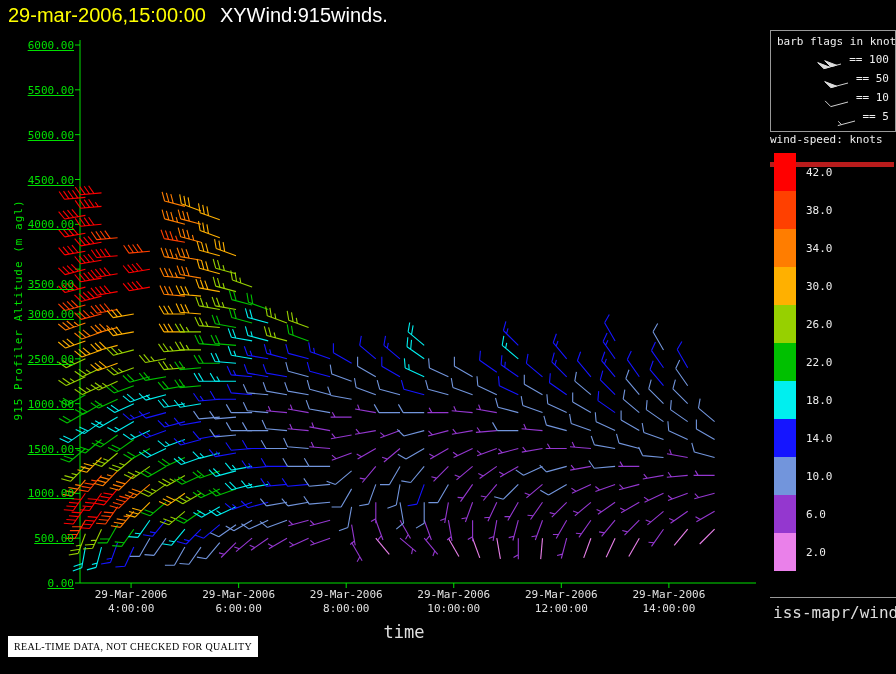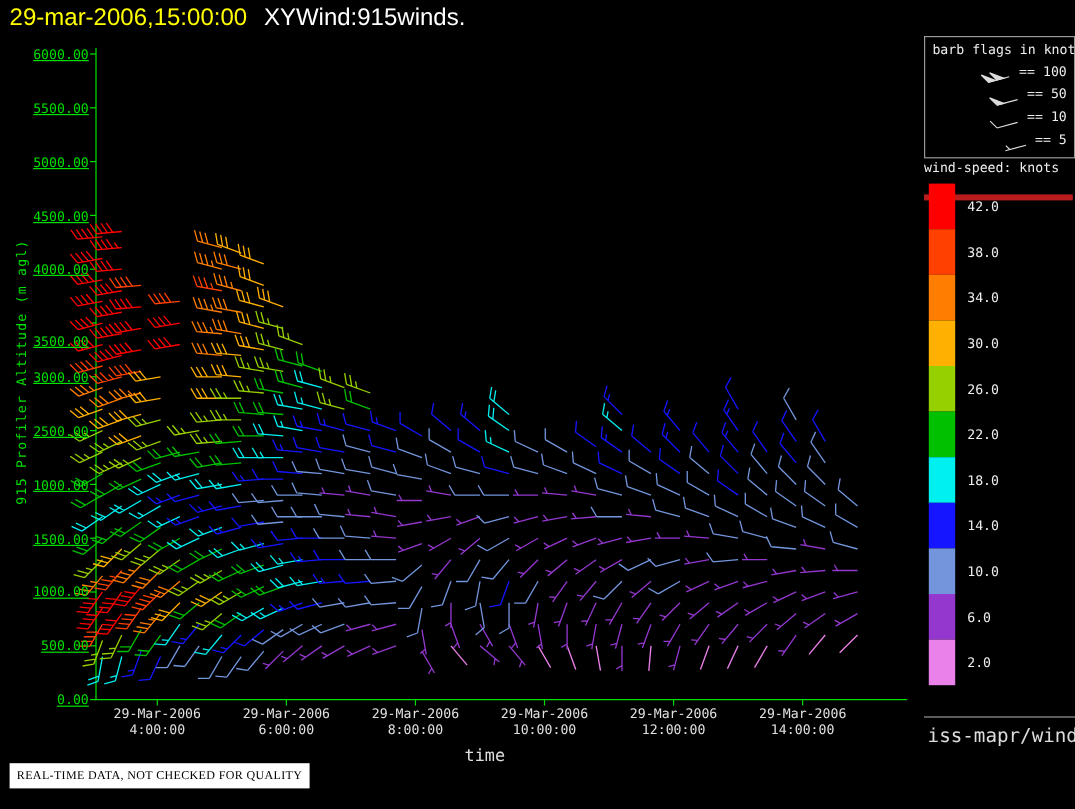--- a/index.html
+++ b/index.html
@@ -9,21 +9,21 @@
          font-size:20px;white-space:nowrap;}
   .title .ts{color:#ffff00;}
   .title .tn{color:#ffffff;margin-left:14px;}
   #plot-svg{position:absolute;left:0;top:0;}
   .ylab{position:absolute;left:18px;top:310px;transform:translate(-50%,-50%) rotate(-90deg);
         color:#00e000;font-size:11px;white-space:nowrap;letter-spacing:1px;}
   .ytick{position:absolute;width:72px;text-align:right;color:#00e000;font-size:11px;text-decoration:underline;}
   .xtick{position:absolute;top:588px;transform:translateX(-50%);text-align:center;
          color:#e0e0e0;font-size:11px;line-height:14px;white-space:nowrap;}
   .xaxis-title{position:absolute;left:404px;top:622px;transform:translateX(-50%);
-         color:#e0e0e0;font-size:14px;}
+         color:#e0e0e0;font-size:17px;}
   .barb-legend{position:absolute;left:770px;top:30px;width:112px;border:1px solid #999;
          padding:4px 6px 5px 6px;color:#eee;font-size:11px;background:#000;}
   .bl-title{margin-bottom:2px;white-space:nowrap;}
   .bl-row{display:flex;align-items:center;height:19px;justify-content:flex-end;}
   .bl-row svg{flex:0 0 auto;}
   .bl-label{margin-left:4px;white-space:nowrap;}
   .cb-title{position:absolute;left:770px;top:133px;width:124px;color:#eee;font-size:11px;
          border-bottom:5px solid #b91c1c;padding-bottom:16px;white-space:nowrap;}
   #colorbar{position:absolute;left:774px;top:153px;}
   .cb-row{display:flex;align-items:center;height:38px;}

